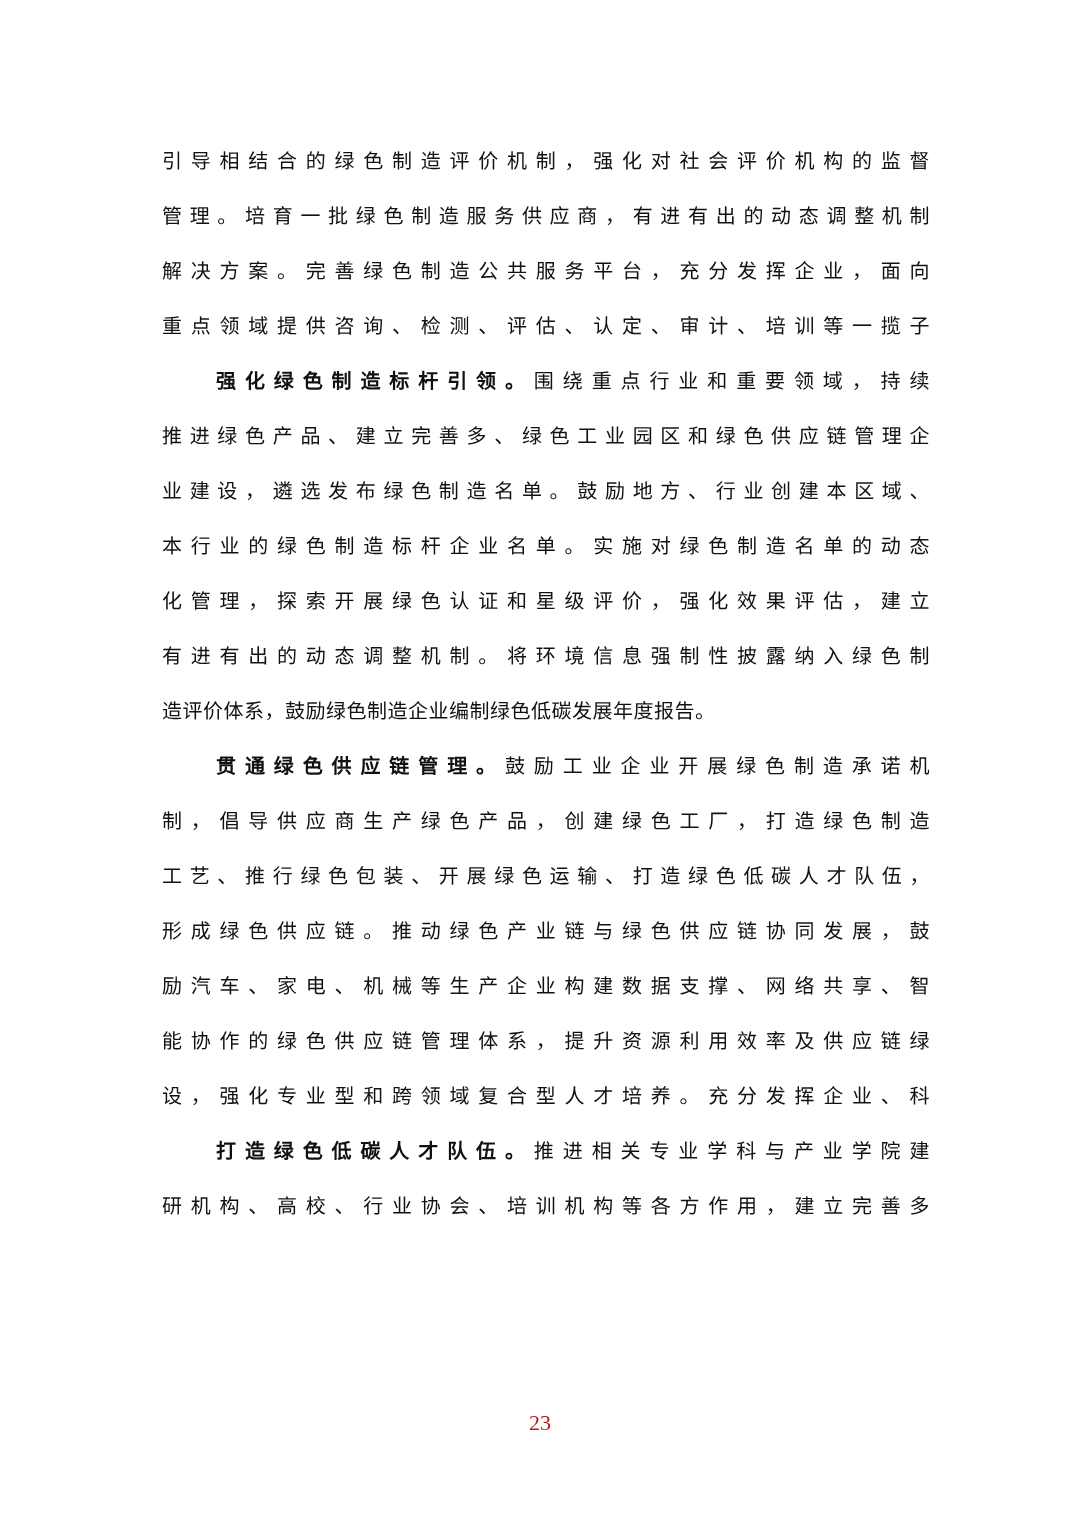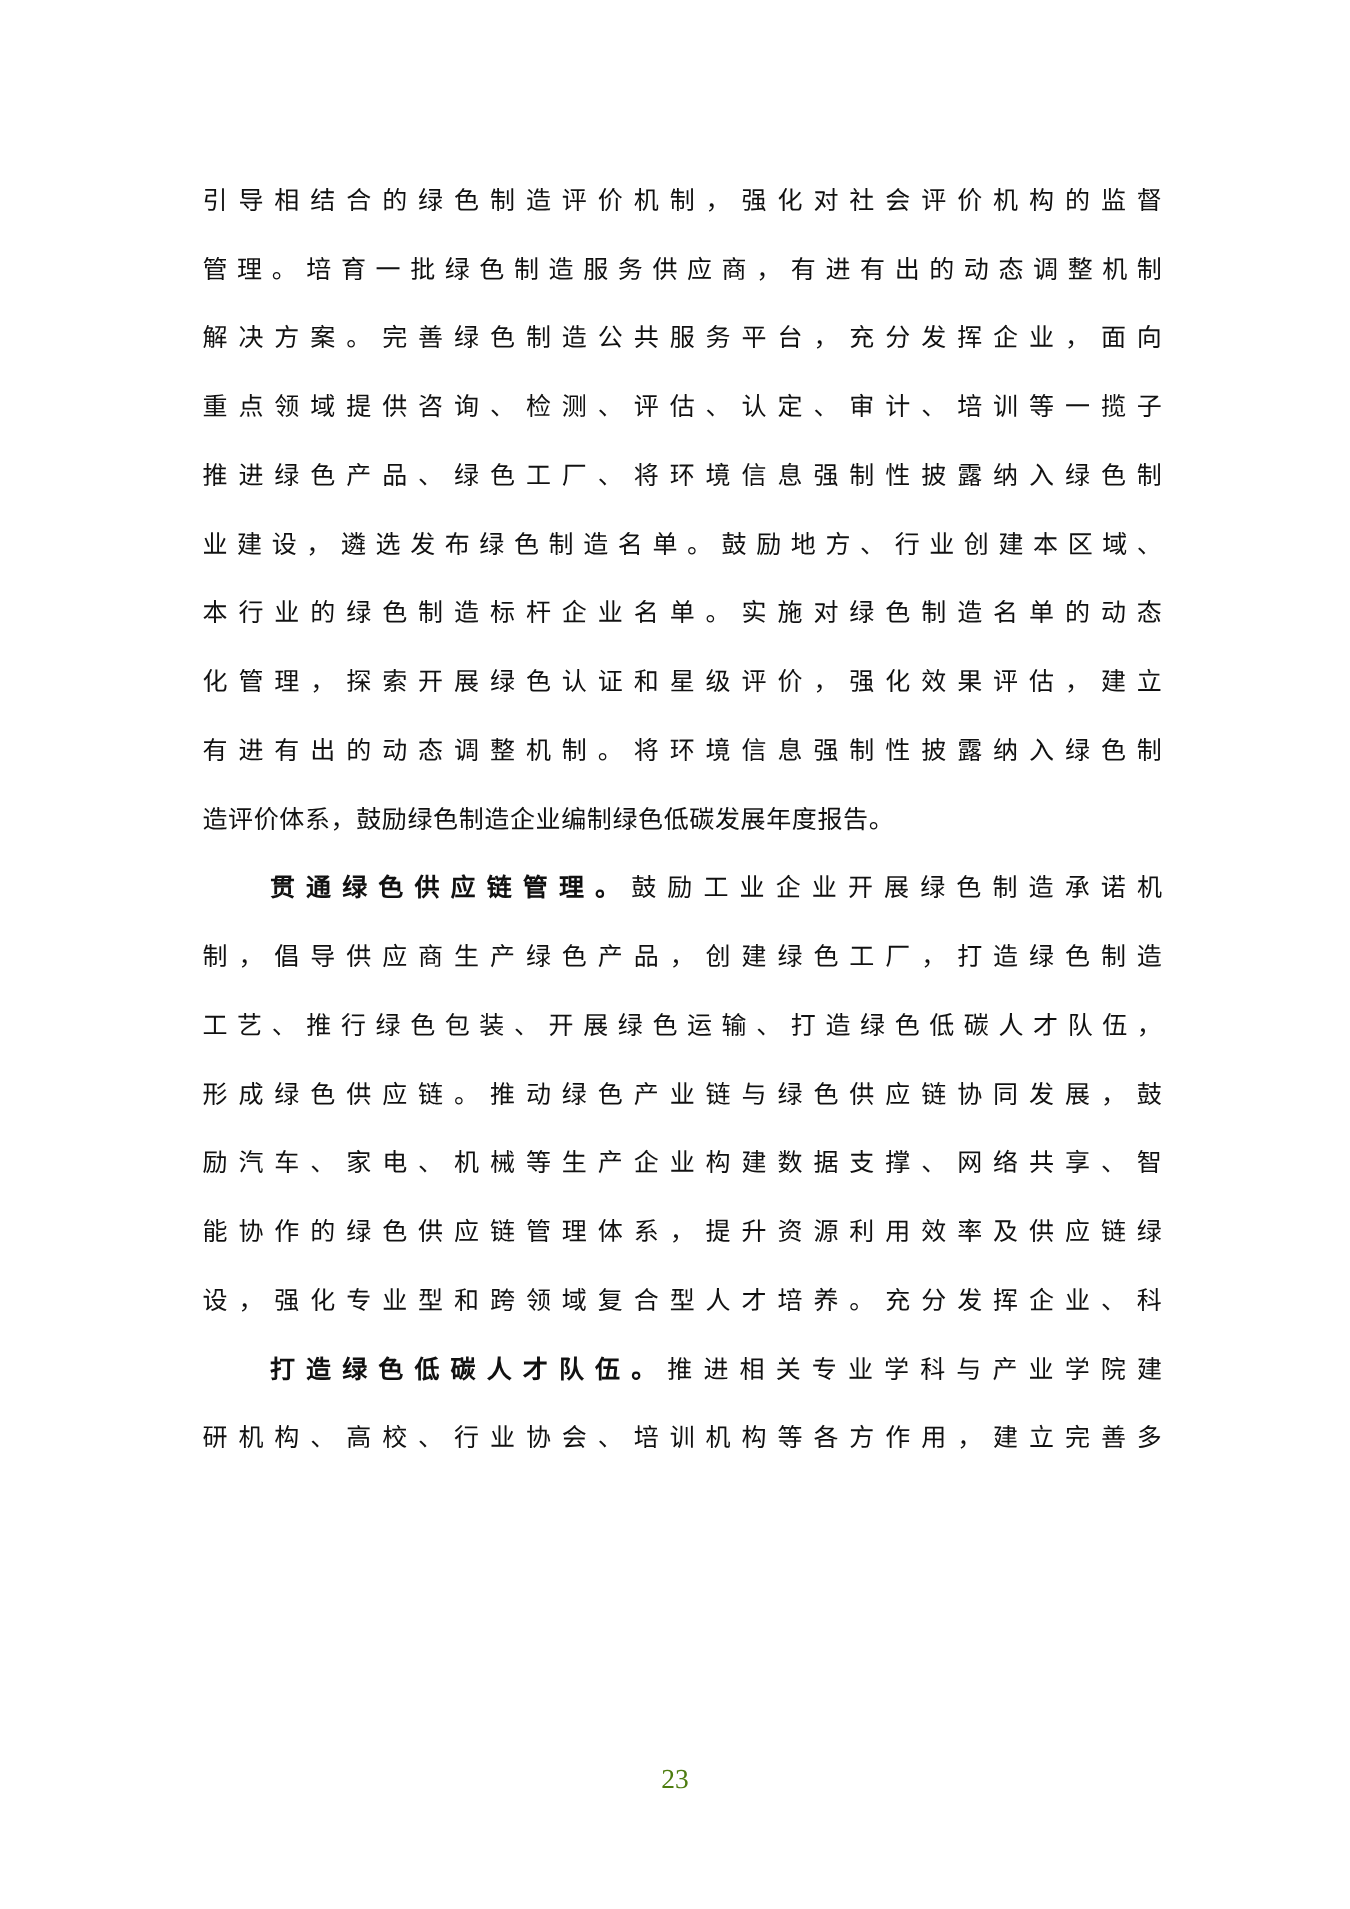--- a/index.html
+++ b/index.html
@@ -49,36 +49,37 @@
     font-weight: 700;
   }
   .page-number {
     position: absolute;
     left: 0;
     top: 1410px;
     width: 1080px;
     text-align: center;
     font-size: 22px;
     line-height: 26px;
-    color: #4d7c0f;
+    color: #b91c1c;
   }
 </style>
 </head>
 <body>
 
 <div class="doc-page">
   <div class="doc-body">
       <div class="paragraph">
         <div class="line">引导相结合的绿色制造评价机制，强化对社会评价机构的监督</div>
         <div class="line">管理。培育一批绿色制造服务供应商，有进有出的动态调整机制</div>
         <div class="line">解决方案。完善绿色制造公共服务平台，充分发挥企业，面向</div>
         <div class="line">重点领域提供咨询、检测、评估、认定、审计、培训等一揽子</div>
       </div>
       <div class="paragraph">
-        <div class="line">推进绿色产品、绿色工厂、将环境信息强制性披露纳入绿色制</div>
+        <div class="line indent"><span class="lead-bold">强化绿色制造标杆引领。</span>围绕重点行业和重要领域，持续</div>
+        <div class="line">推进绿色产品、建立完善多、绿色工业园区和绿色供应链管理企</div>
         <div class="line">业建设，遴选发布绿色制造名单。鼓励地方、行业创建本区域、</div>
         <div class="line">本行业的绿色制造标杆企业名单。实施对绿色制造名单的动态</div>
         <div class="line">化管理，探索开展绿色认证和星级评价，强化效果评估，建立</div>
         <div class="line">有进有出的动态调整机制。将环境信息强制性披露纳入绿色制</div>
         <div class="line last">造评价体系，鼓励绿色制造企业编制绿色低碳发展年度报告。</div>
       </div>
       <div class="paragraph">
         <div class="line indent"><span class="lead-bold">贯通绿色供应链管理。</span>鼓励工业企业开展绿色制造承诺机</div>
         <div class="line">制，倡导供应商生产绿色产品，创建绿色工厂，打造绿色制造</div>
         <div class="line">工艺、推行绿色包装、开展绿色运输、打造绿色低碳人才队伍，</div>

